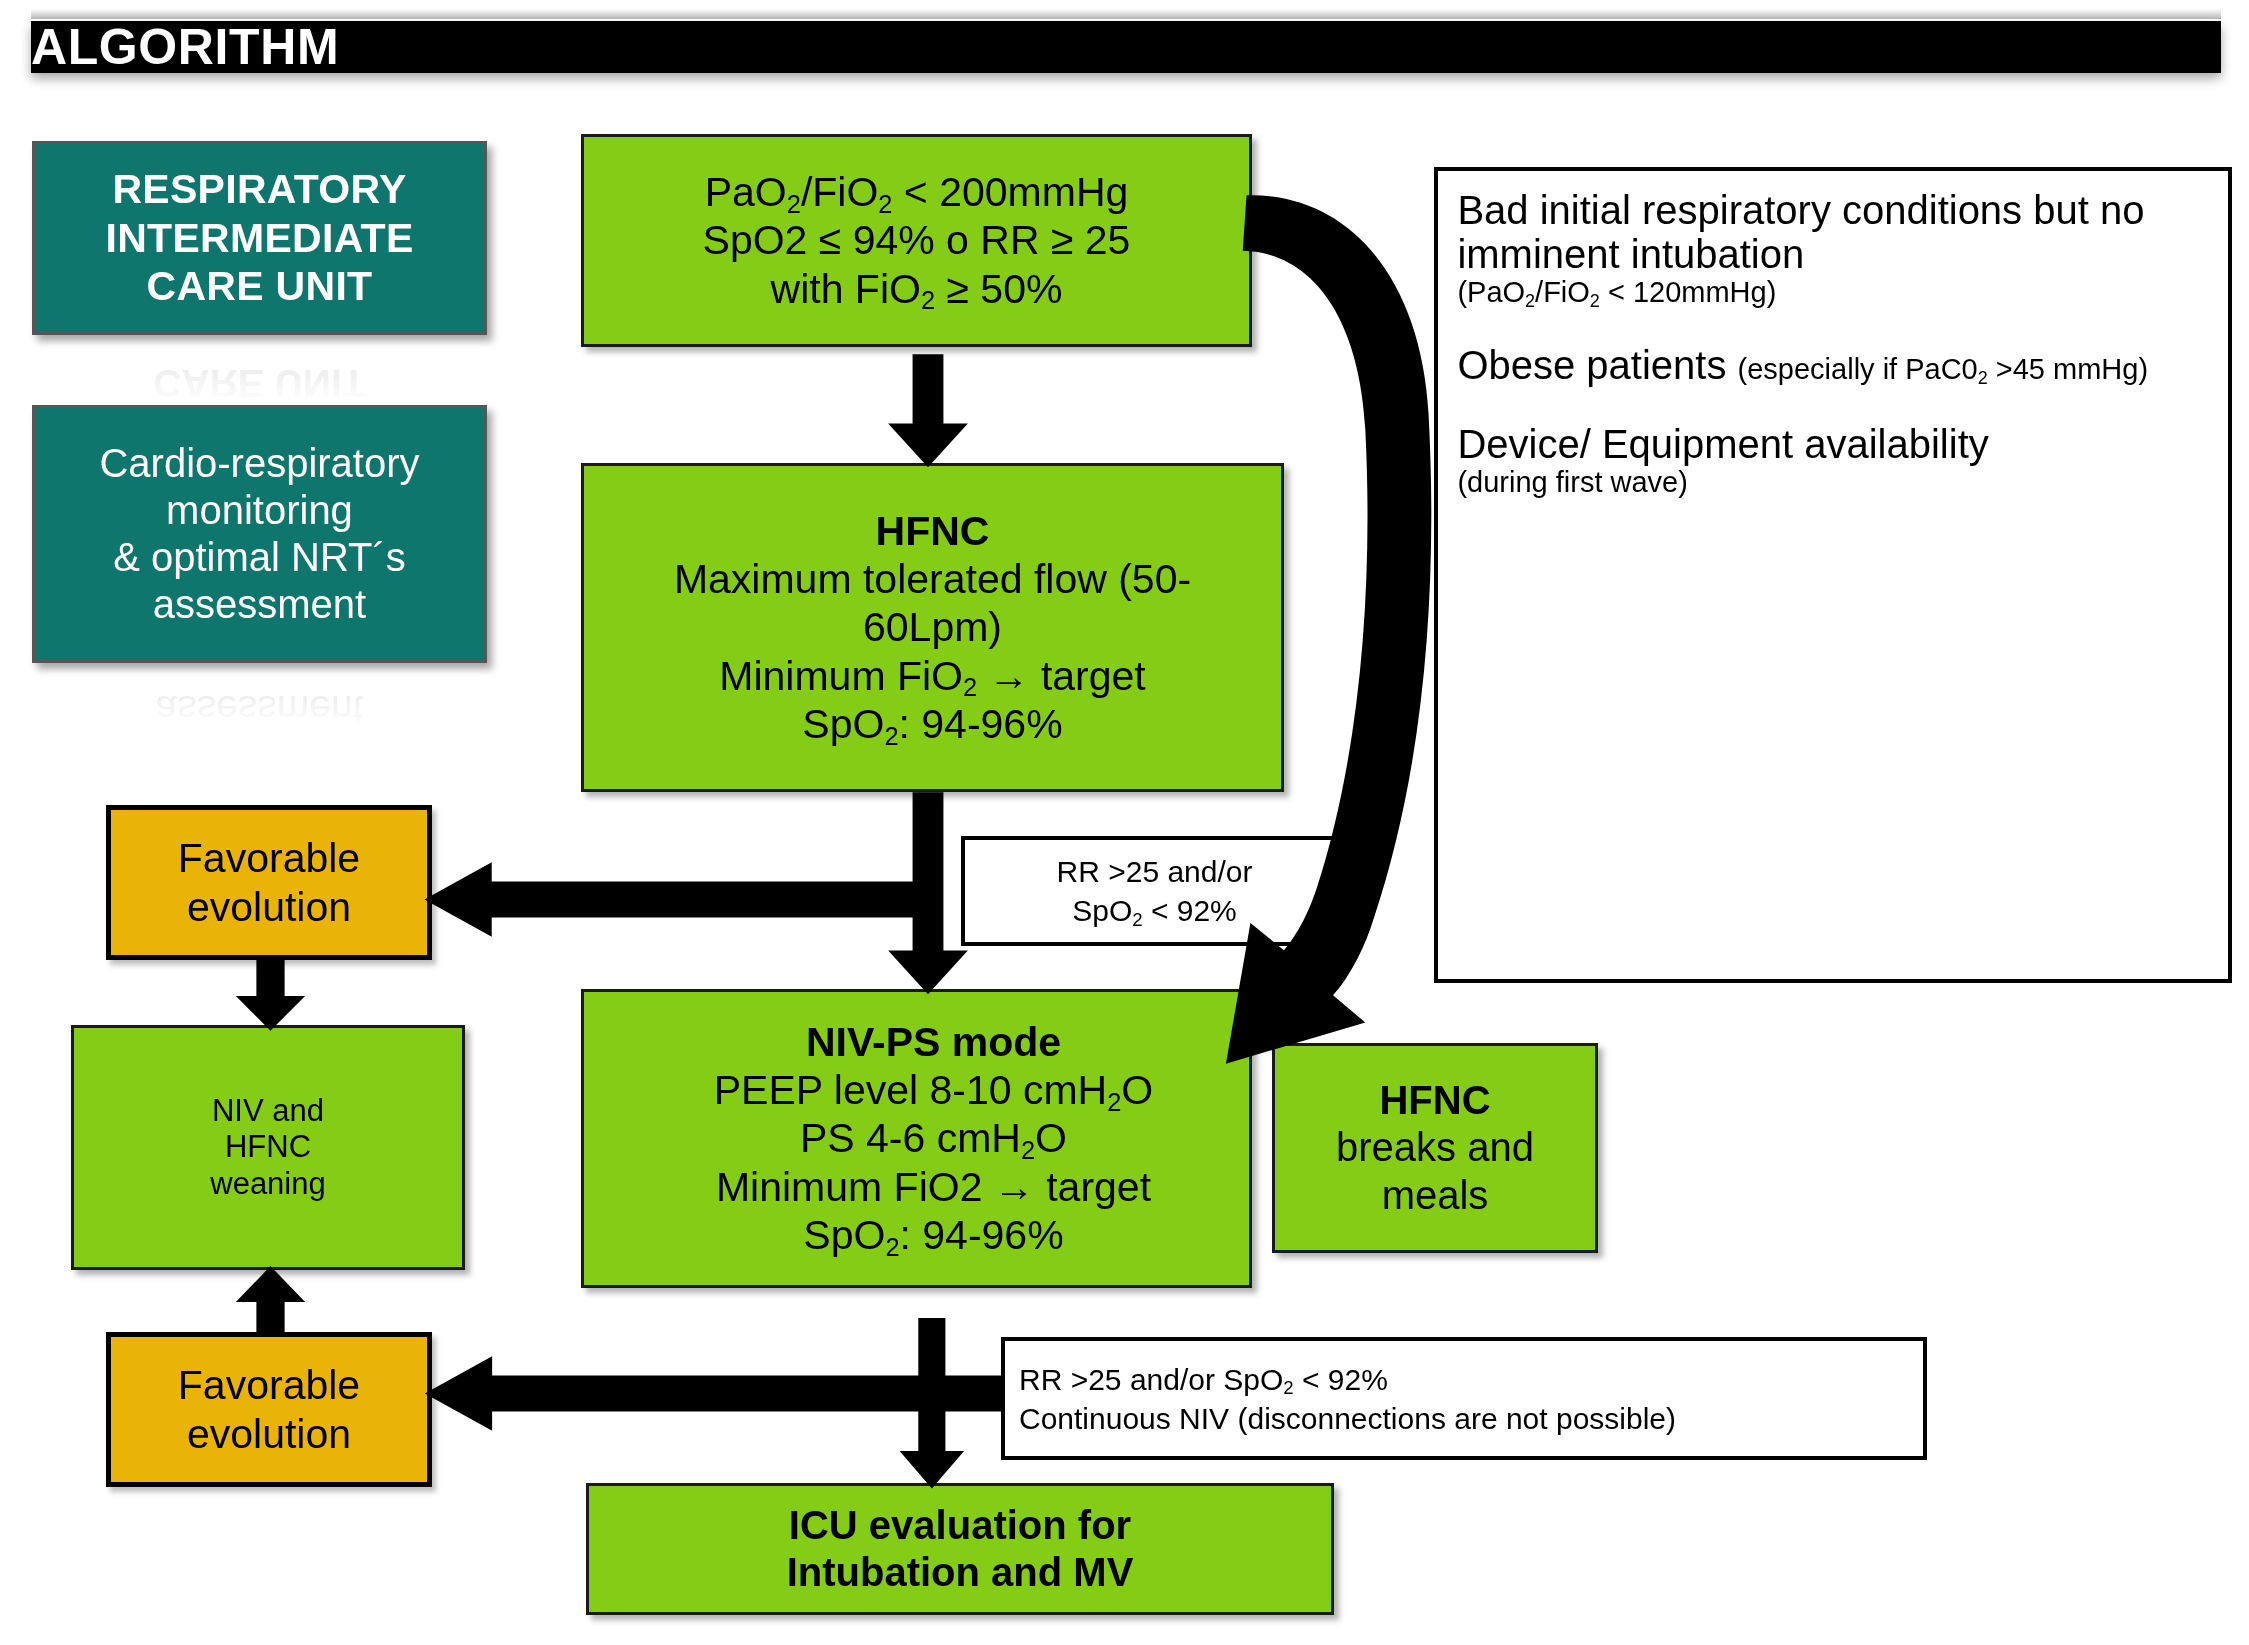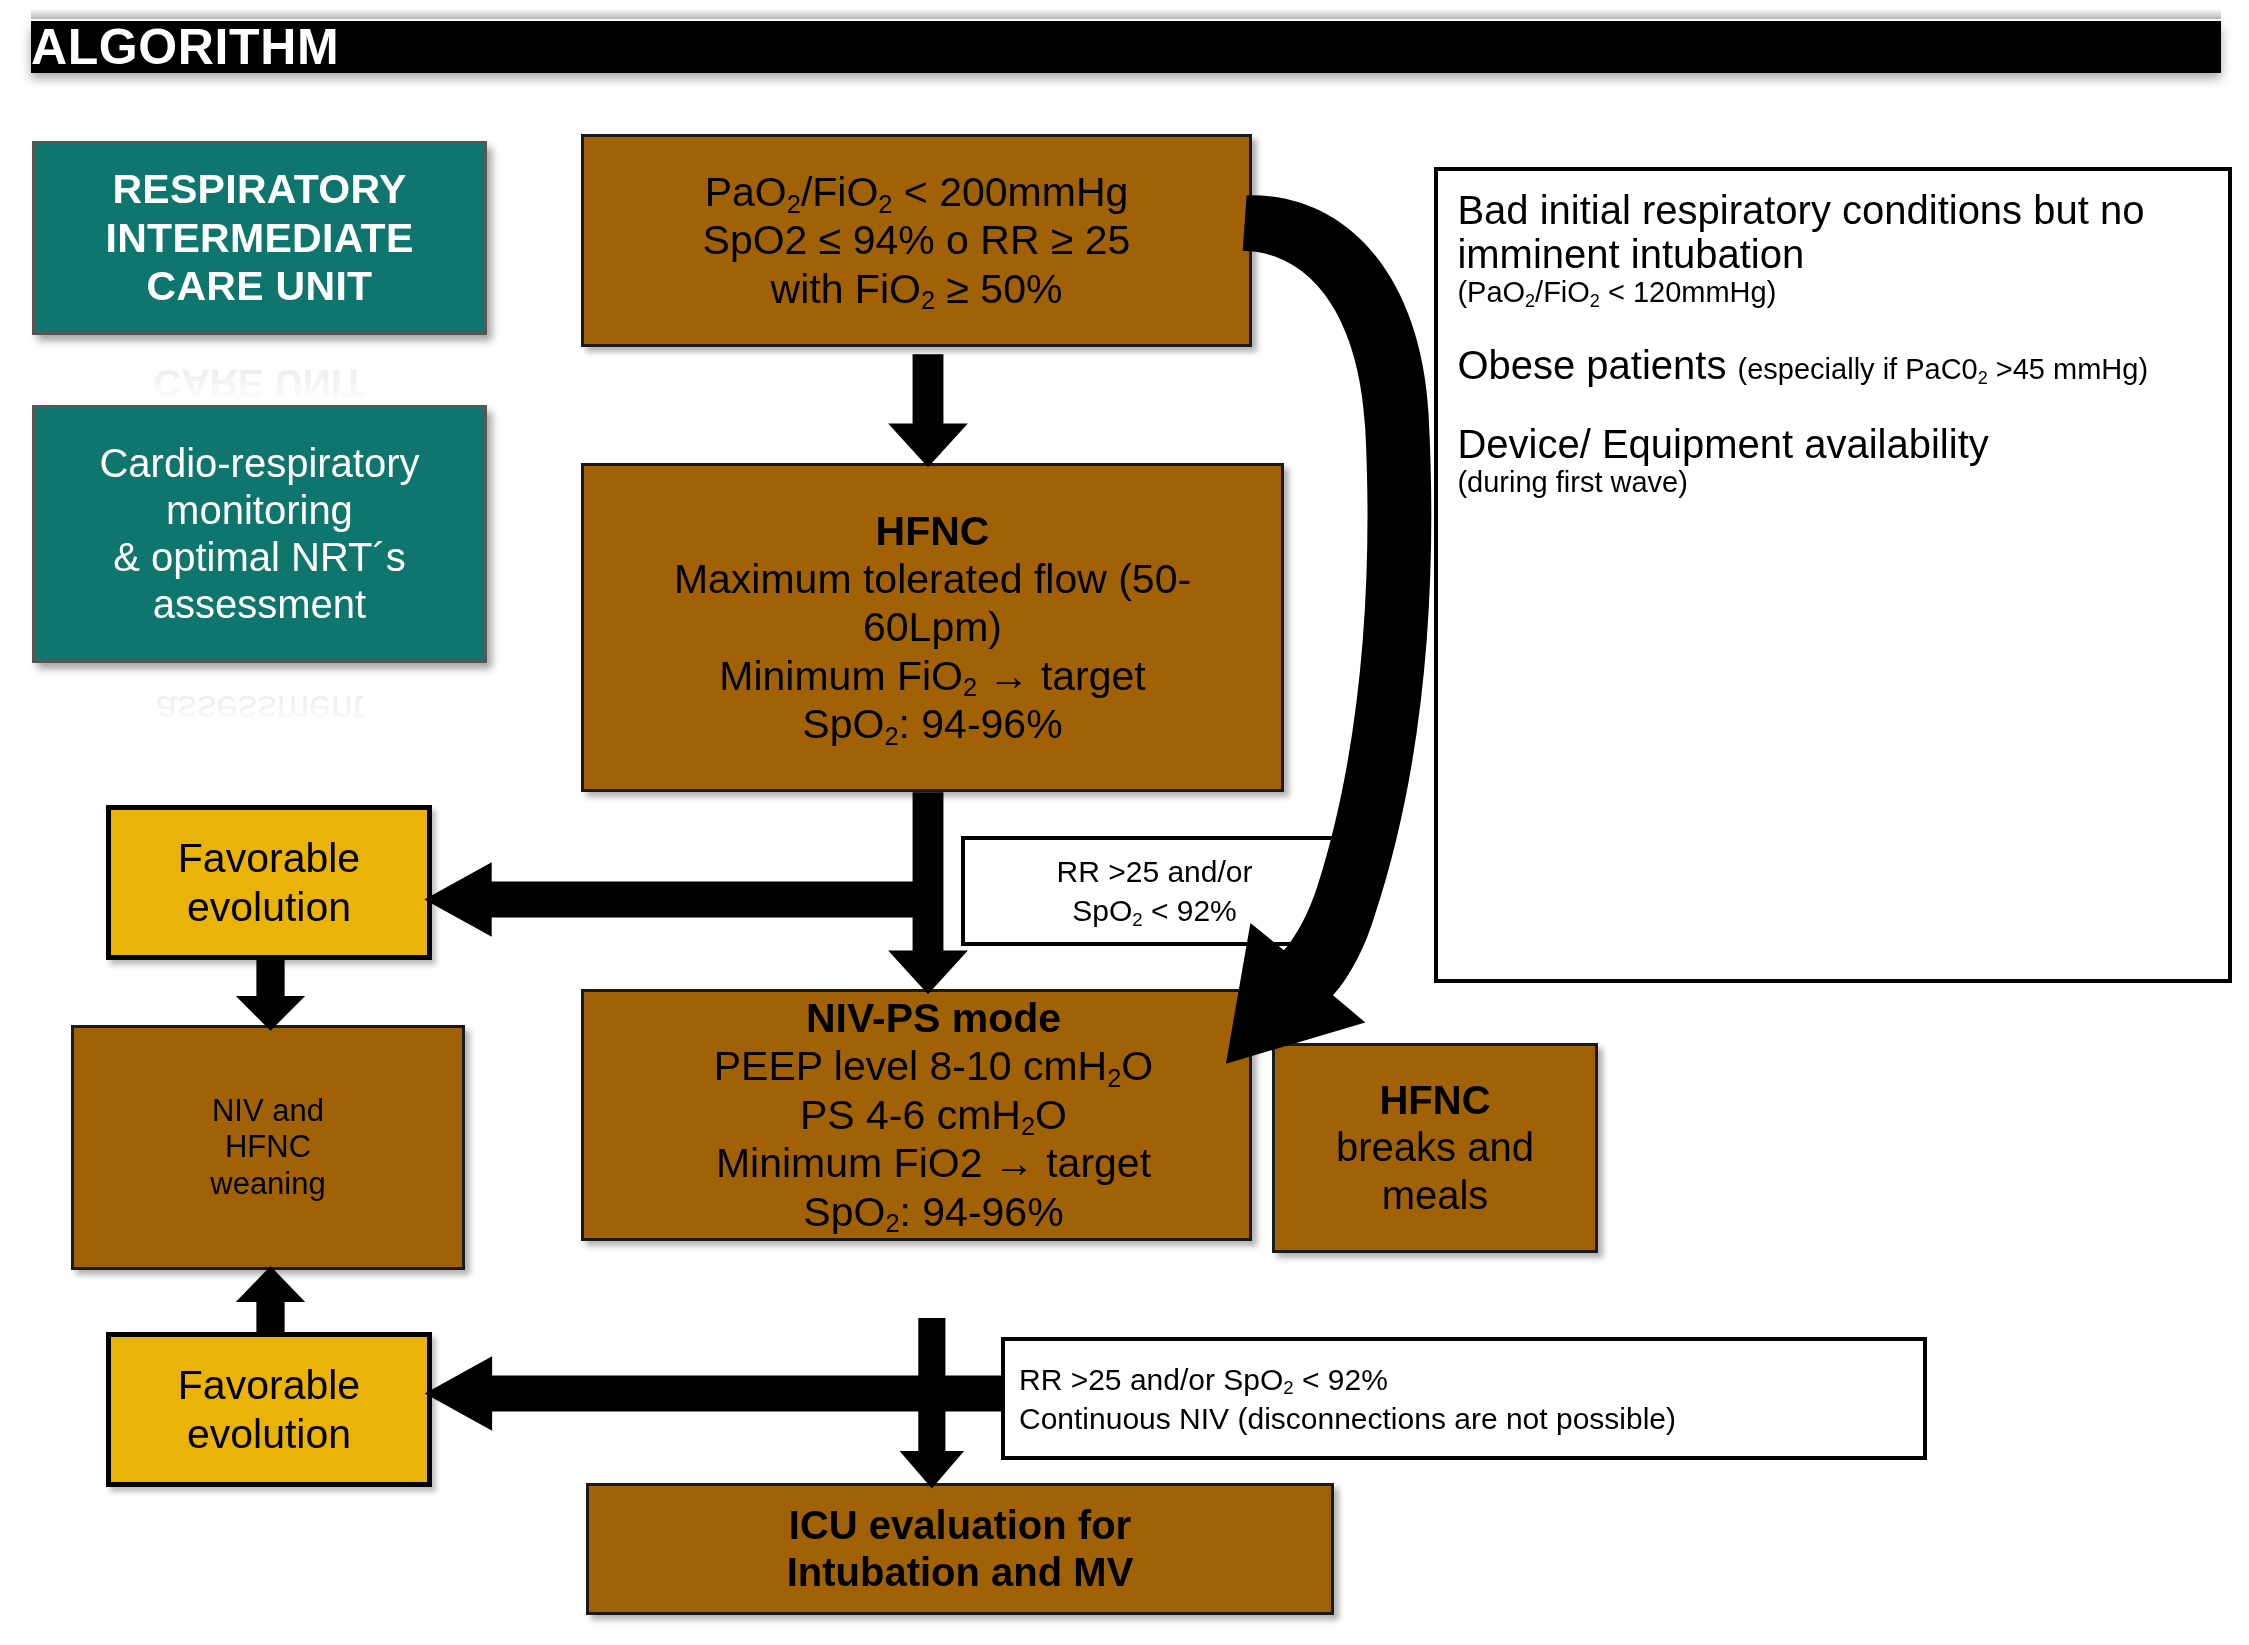--- a/index.html
+++ b/index.html
@@ -47,21 +47,21 @@
     position: absolute;
     box-sizing: border-box;
     display: flex;
     flex-direction: column;
     align-items: center;
     justify-content: center;
     text-align: center;
     line-height: 1.18;
   }
   .node.gray {
-    background: #a16207;
+    background: #84cc16;
     border: 3.9px solid #1a1a1a;
     box-shadow: 4.5px 4.5px 5.8px rgba(0,0,0,0.30);
   }
   .node.gray-soft {
     background: #0f766e;
     border: 3.2px solid #565656;
     box-shadow: 5.2px 5.8px 7.7px rgba(0,0,0,0.35);
   }
   .node.white {
     background: #eab308;
@@ -191,21 +191,21 @@
   </div>
 
   <div class="node gray" style="left:581px; top:463px; width:703px; height:329px; font-size:41px;">
     <span class="line lbold">HFNC</span>
     <span class="line">Maximum tolerated flow (50-</span>
     <span class="line">60Lpm)</span>
     <span class="line">Minimum FiO<sub>2</sub> → target</span>
     <span class="line">SpO<sub>2</sub>: 94-96%</span>
   </div>
 
-  <div class="node gray" style="left:581px; top:989px; width:671px; height:252px; font-size:41px;padding-left:34px;">
+  <div class="node gray" style="left:581px; top:989px; width:671px; height:299px; font-size:41px;padding-left:34px;">
     <span class="line lbold">NIV-PS mode</span>
     <span class="line">PEEP level 8-10 cmH<sub>2</sub>O</span>
     <span class="line">PS 4-6 cmH<sub>2</sub>O</span>
     <span class="line">Minimum FiO2 → target</span>
     <span class="line">SpO<sub>2</sub>: 94-96%</span>
   </div>
 
   <div class="node gray" style="left:1272px; top:1043px; width:326px; height:210px; font-size:40px;">
     <span class="line lbold">HFNC</span>
     <span class="line">breaks and</span>

